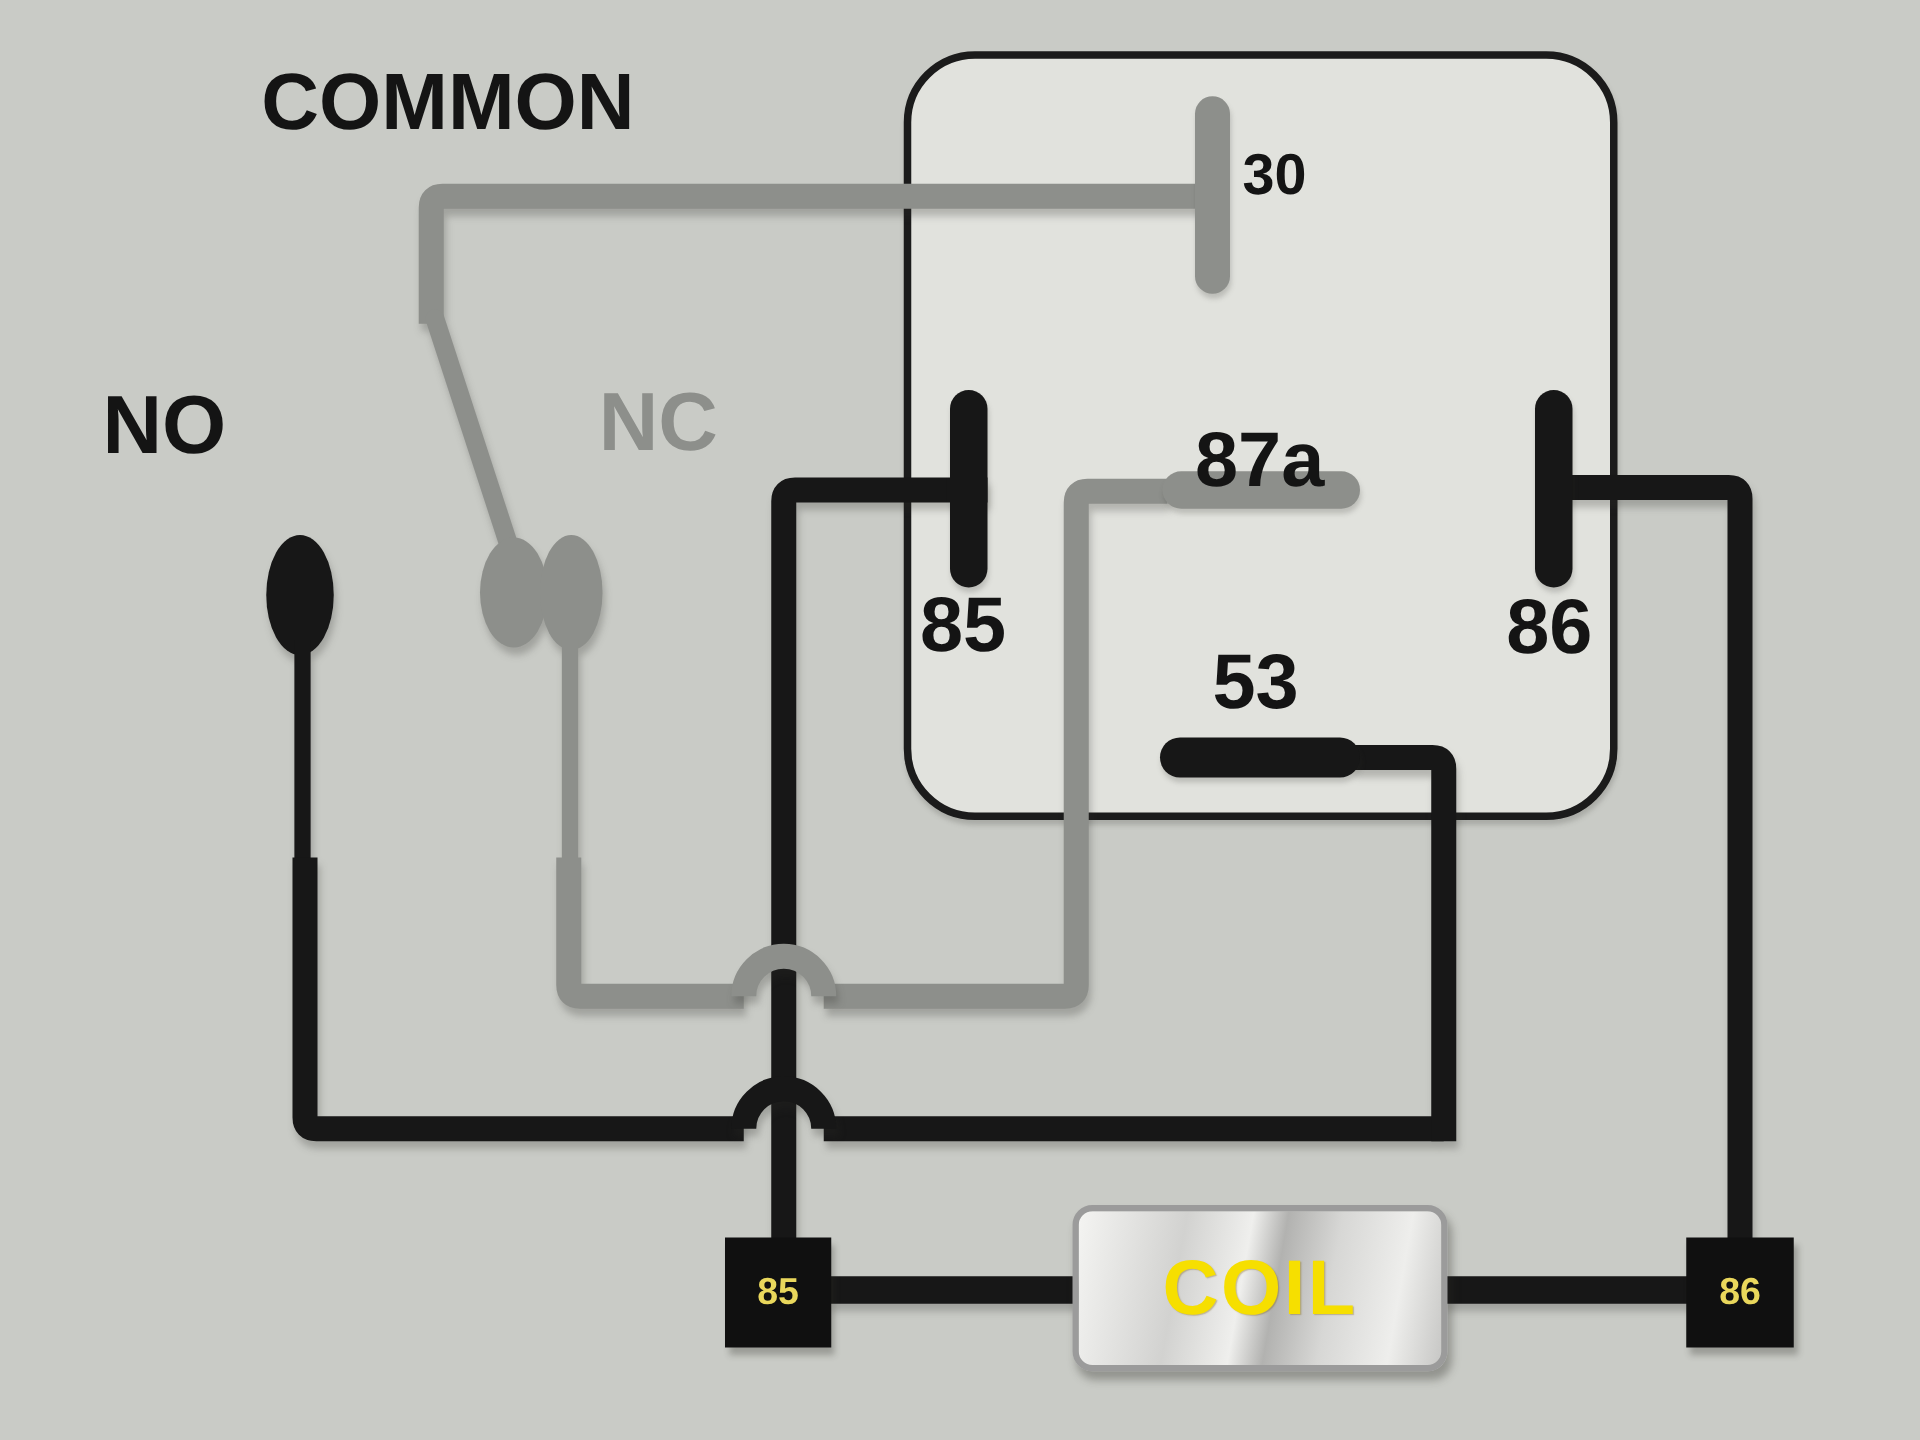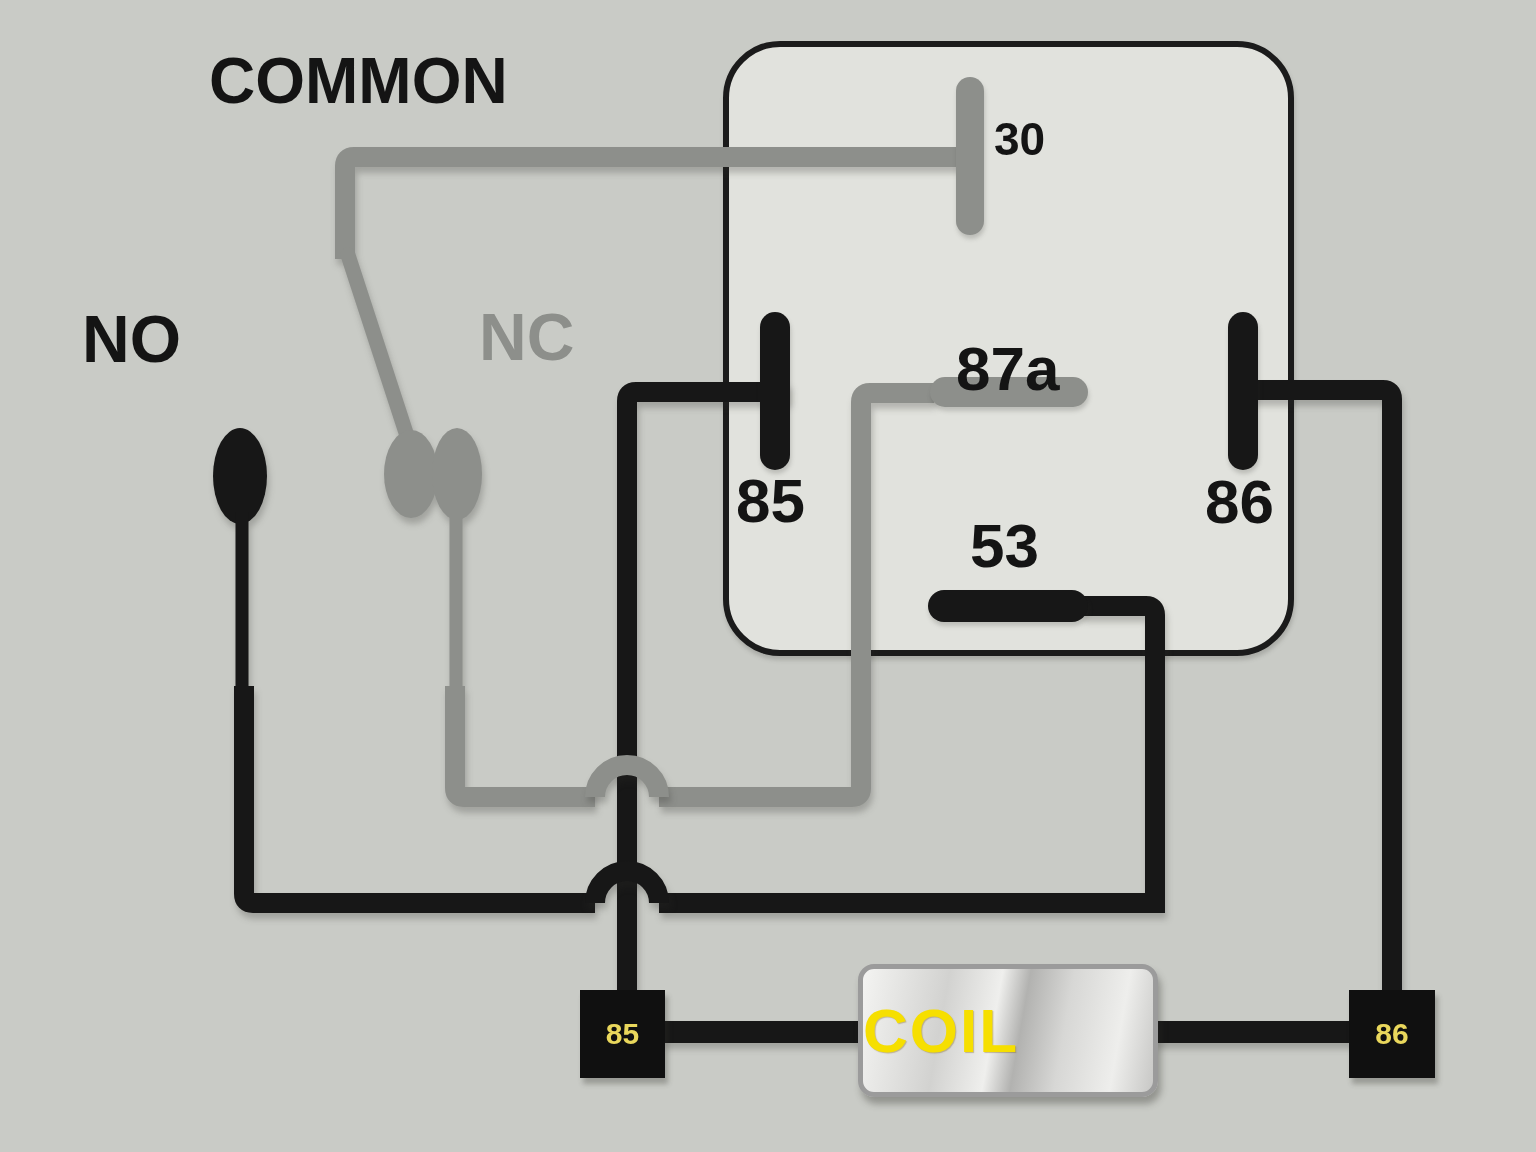--- a/index.html
+++ b/index.html
@@ -52,21 +52,21 @@
   }
   .coil-box{
     position:absolute;
     left:858px;top:964px;width:300px;height:133px;
     box-sizing:border-box;
     border:5px solid var(--coil-border);
     border-radius:16px;
     background:linear-gradient(100deg,
       #f4f4f2 0%, #d2d2d0 28%, #efefed 45%,
       #b2b2b0 54%, #d7d7d5 68%, #eeeeec 86%, #c7c7c5 100%);
-    display:flex;align-items:center;
+    display:flex;align-items:center;justify-content:center;
     box-shadow:3px 7px 7px rgba(45,45,40,0.35);
   }
   .coil-box span{
     font-weight:700;
     font-size:62px;
     letter-spacing:2px;
     color:var(--coil-text);
     line-height:1;
     text-shadow:1px 1px 1px rgba(120,90,0,0.35);
   }

